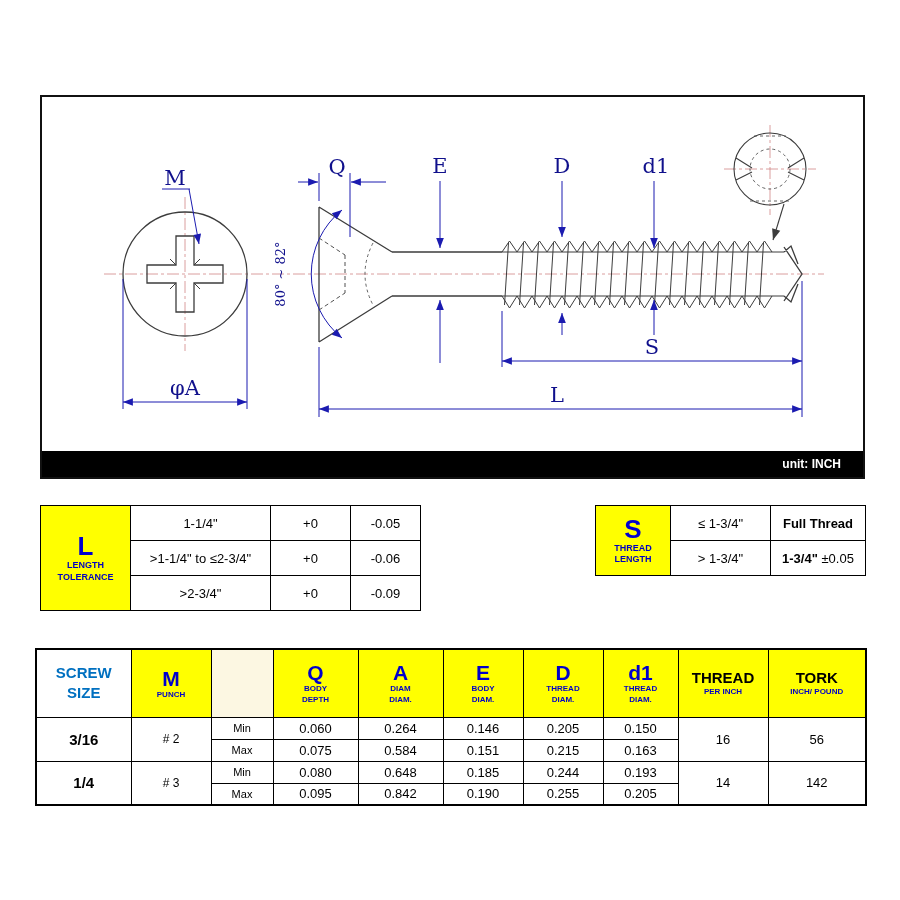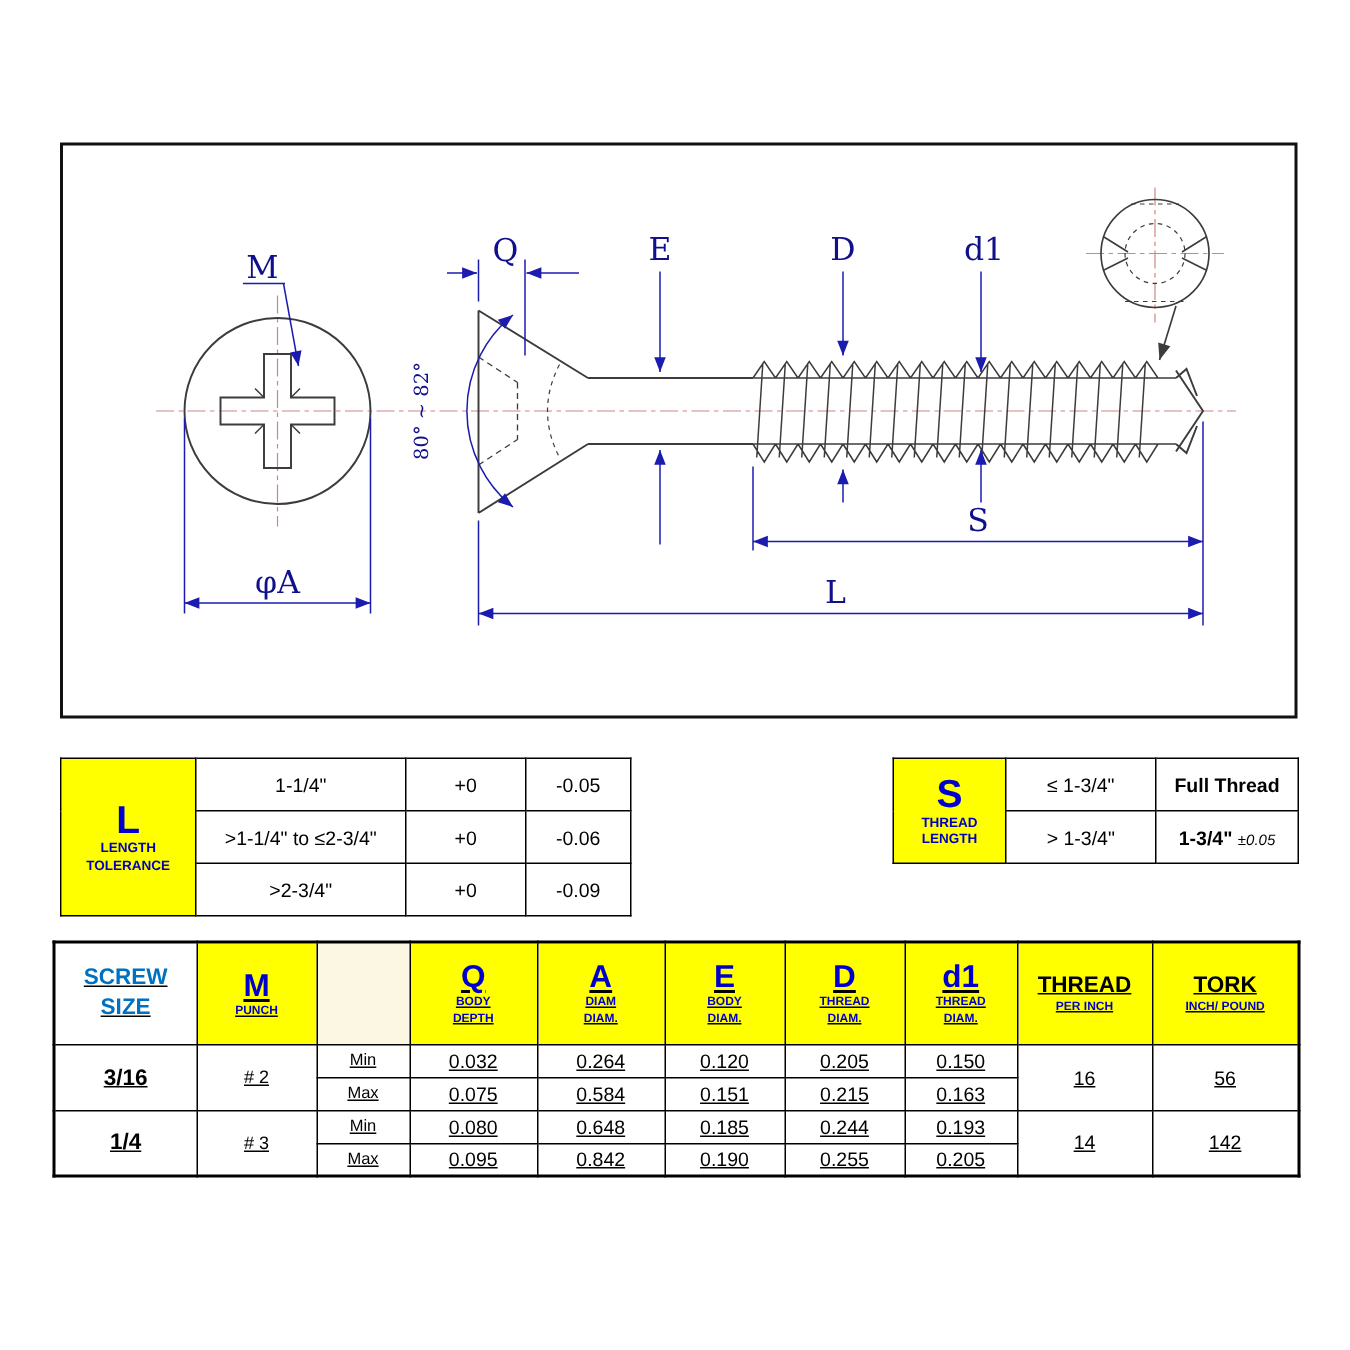--- a/index.html
+++ b/index.html
@@ -28,21 +28,21 @@
   .yellow { background:#ffff00; }
   .cream  { background:#fcf7e2; }
 
   
   .tol-table { font-size:13px; }
   .tol-table tr { height:35px; }
   .tol-letter-cell { padding:2px; }
   .tol-letter { font-size:26px; font-weight:bold; color:#0000d0; line-height:1.05; }
   .tol-cap { font-size:9px; font-weight:bold; color:#0000c0; line-height:1.25; }
   .bold-val { font-weight:bold;text-align:center; }
-  .small-tol { font-size:10px; font-weight:normal;font-style:italic; }
+  .small-tol { font-size:13px; font-weight:normal; }
 
   
   .main-table { border:2px solid #000; font-size:13px; }
   .main-table tr.hdr { height:68px; }
   .main-table tr.data-row { height:22px; }
   .hletter  { font-size:21px; font-weight:bold; color:#0000cc; line-height:1.1; }
   .hcap     { font-size:8px;  font-weight:bold; color:#0000c8; line-height:1.3; }
   .hword    { font-size:15px; font-weight:bold; color:#000; line-height:1.15; }
   .screw-size-hdr { font-size:15px; font-weight:bold; color:#0070c0; line-height:1.35; background:#fff; }
   .size-cell  { font-weight:bold; font-size:15px;text-align:center; }
@@ -139,20 +139,23 @@
         <text x="398" y="76">E</text>
         <text x="520" y="76">D</text>
         <text x="614" y="76">d1</text>
         <text x="610" y="257">S</text>
         <text x="515" y="305">L</text>
         <text x="143" y="298">φA</text>
         <text x="243" y="177" transform="rotate(-90 243 177)" font-size="13">80° ~ 82°</text>
       </g>
     </svg>
 
+    <div class="unit-bar">
+      <span>unit: INCH</span>
+    </div>
   </div>
 
   <table class="tol-table" style="left:40px; top:505px; width:380px;">
     <colgroup>
         <col style="width:90px">
         <col style="width:140px">
         <col style="width:80px">
         <col style="width:70px">
       </colgroup>
     <tbody>
@@ -201,21 +204,21 @@
     <tr>
       <td>&gt; 1-3/4"</td>
       <td>
         <span class="bold-val">1-3/4"</span>
         <span class="small-tol">±0.05</span>
       </td>
     </tr>
   </tbody>
     </table>
 
-  <table class="main-table" style="left:35px; top:627px; width:830px;text-decoration:underline;">
+  <table class="main-table" style="left:35px; top:648px; width:830px;">
     <colgroup>
       <col style="width:95px">
         <col style="width:80px">
         <col style="width:62px">
       <col style="width:85px">
         <col style="width:85px">
         <col style="width:80px">
       <col style="width:80px">
         <col style="width:75px">
         <col style="width:90px">
@@ -264,23 +267,23 @@
       <td class="yellow">
         <div class="hword">TORK</div>
         <div class="hcap">INCH/ POUND</div>
       </td>
     </tr>
 
     <tr class="data-row">
       <td class="size-cell" rowspan="2">3/16</td>
       <td class="punch-cell" rowspan="2"># 2</td>
       <td class="mm-cell">Min</td>
-      <td>0.032</td>
+      <td>0.060</td>
       <td>0.264</td>
-      <td>0.120</td>
+      <td>0.146</td>
       <td>0.205</td>
       <td>0.150</td>
       <td rowspan="2">16</td>
       <td rowspan="2">56</td>
     </tr>
     <tr class="data-row">
       <td class="mm-cell">Max</td>
       <td>0.075</td>
       <td>0.584</td>
       <td>0.151</td>

